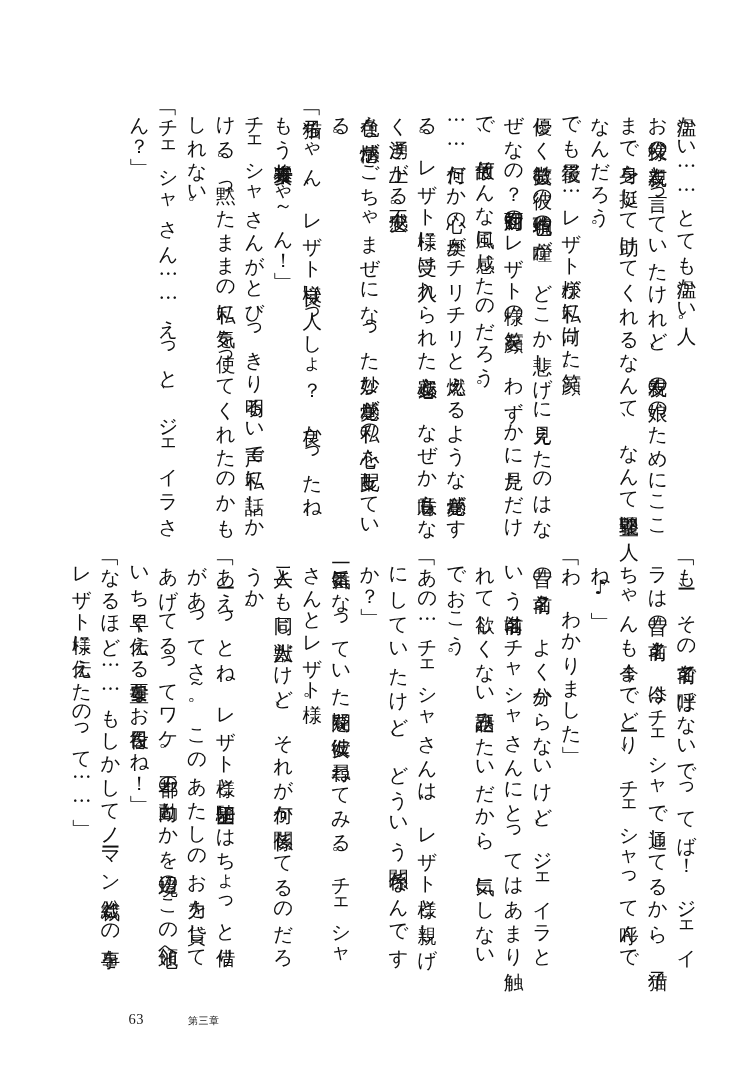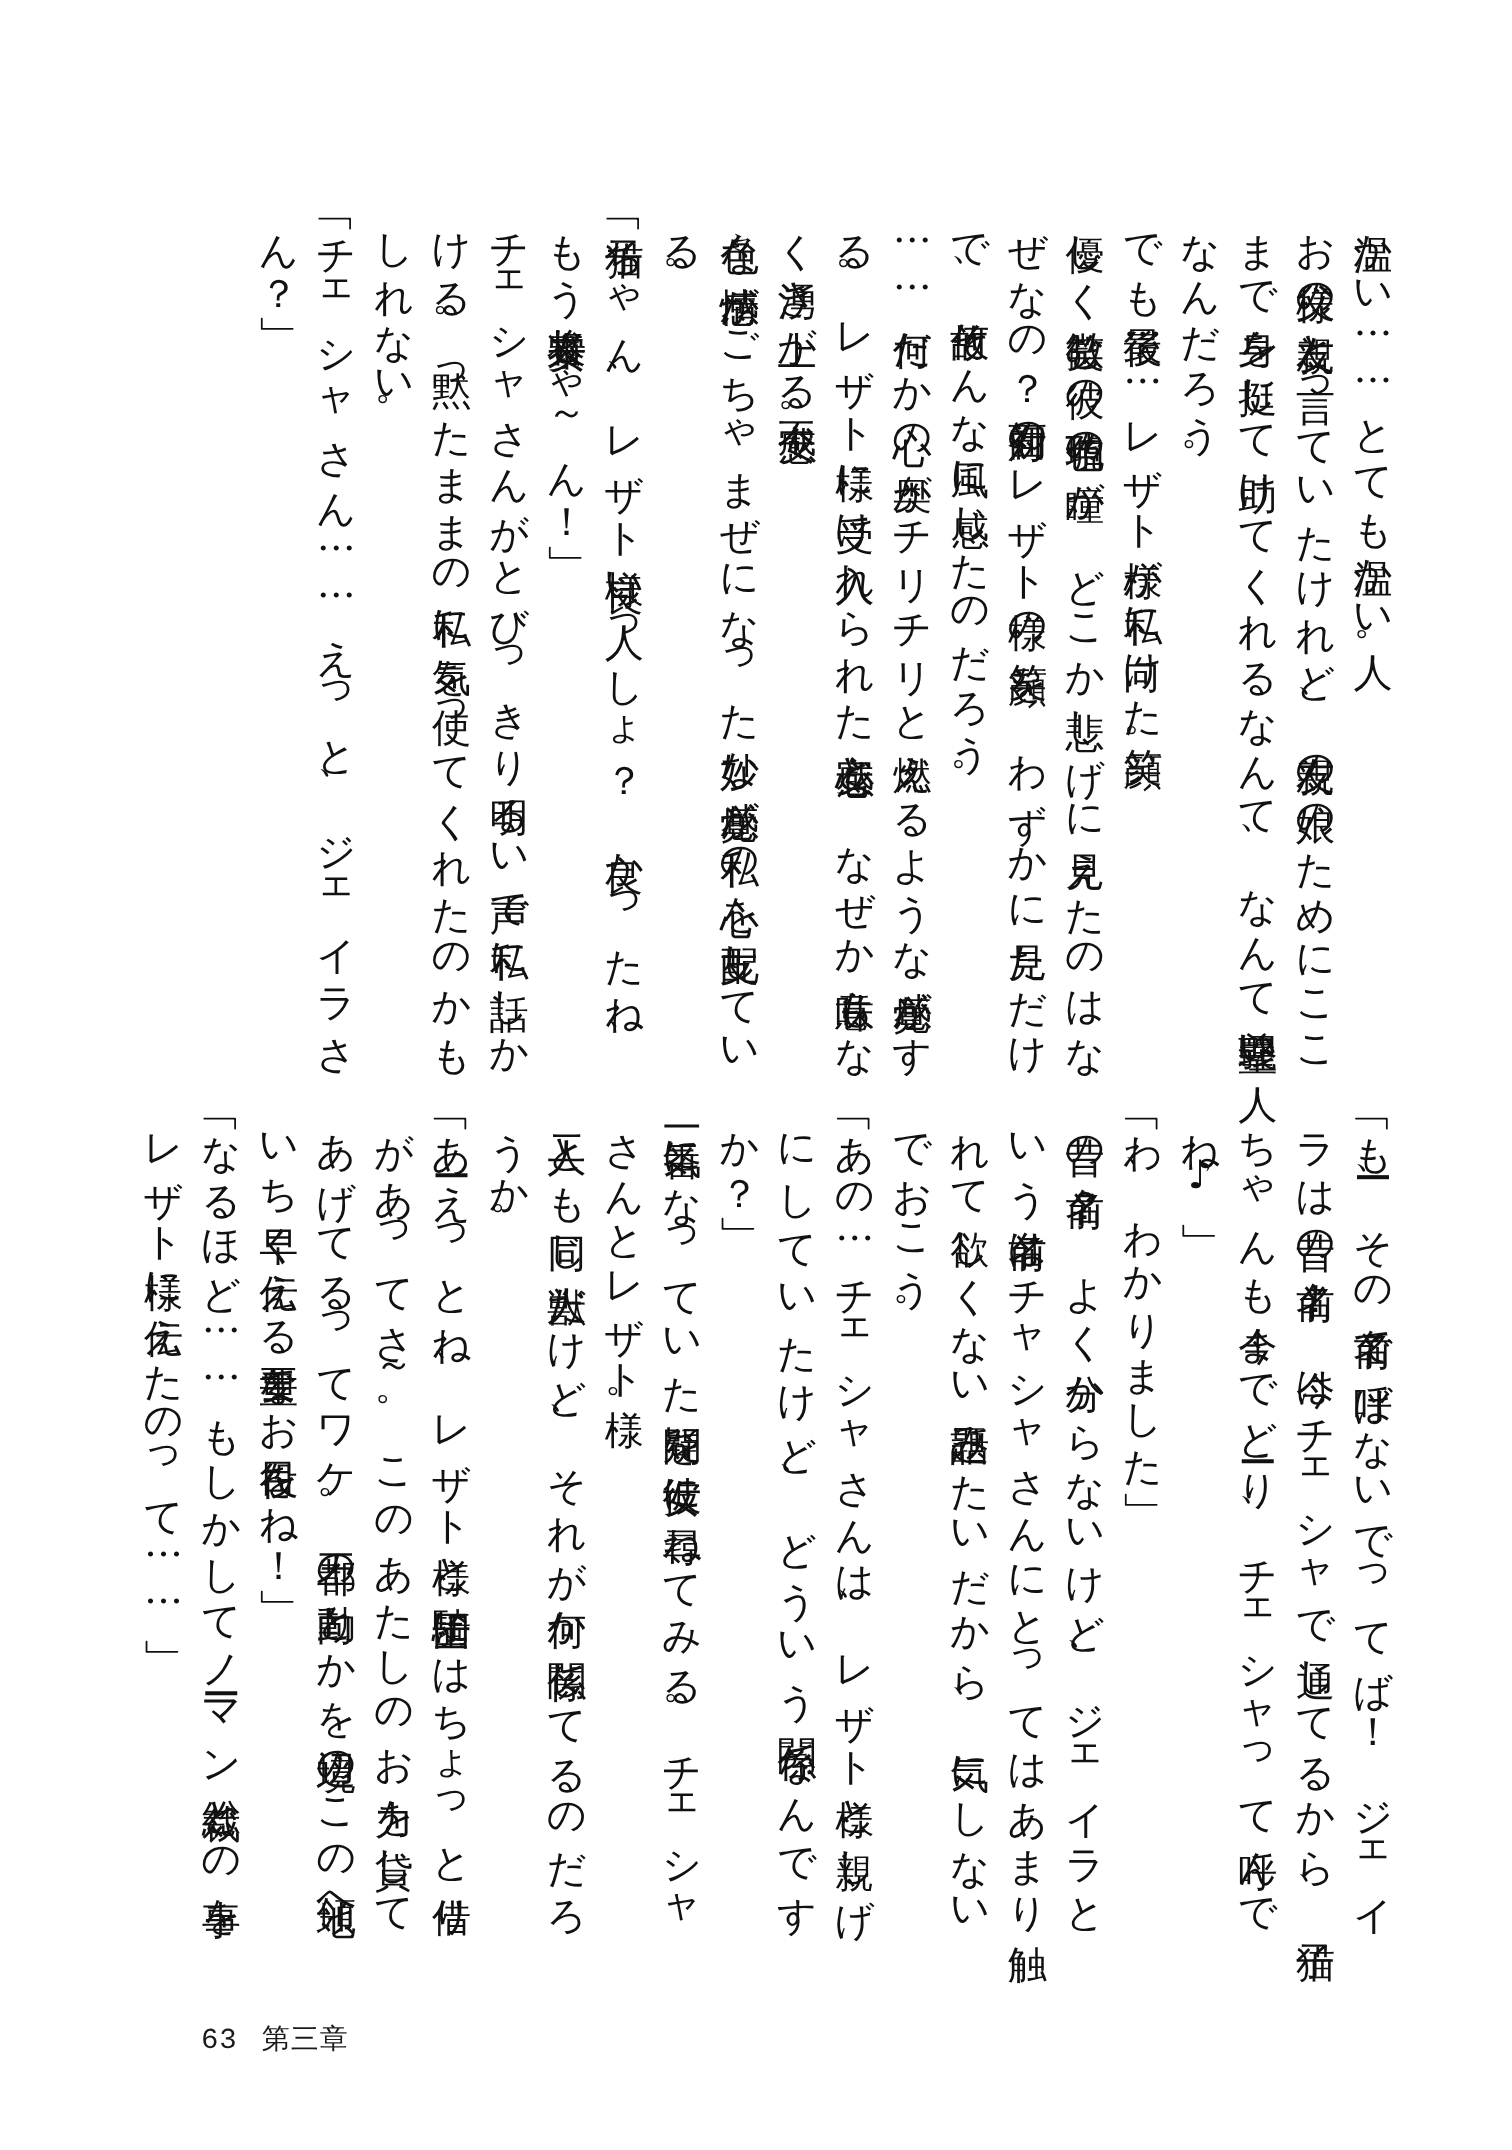--- a/index.html
+++ b/index.html
@@ -62,24 +62,26 @@
     left: 80px;
     top: 995px;
     font-family: "DejaVu Serif", "Liberation Serif", serif;
     font-size: 14.5px;
     color: #1a1a1a;
     letter-spacing: 0.5px;
     white-space: pre;
   }
   #footer .pageno {
     margin-right: 12px;
-    font-family: Liberation Mono, monospace;
+    font-family: Liberation Serif, serif;
+    margin-left: 28px;
   }
   #footer .chapter {
-    font-size: 14px;
+    font-size: 10px;
+    margin-left: 32px;
   }
 </style>
 </head>
 <body>
 
 <div id="page">
 
   <div class="vblock" id="block-upper">
       <p>温かい……とても温かい人。</p>
       <p>お父様の親友と言っていたけれど、親友の娘のためにここまで身を挺して助けてくれるなんて、なんて義理堅い人なんだろう。</p>

